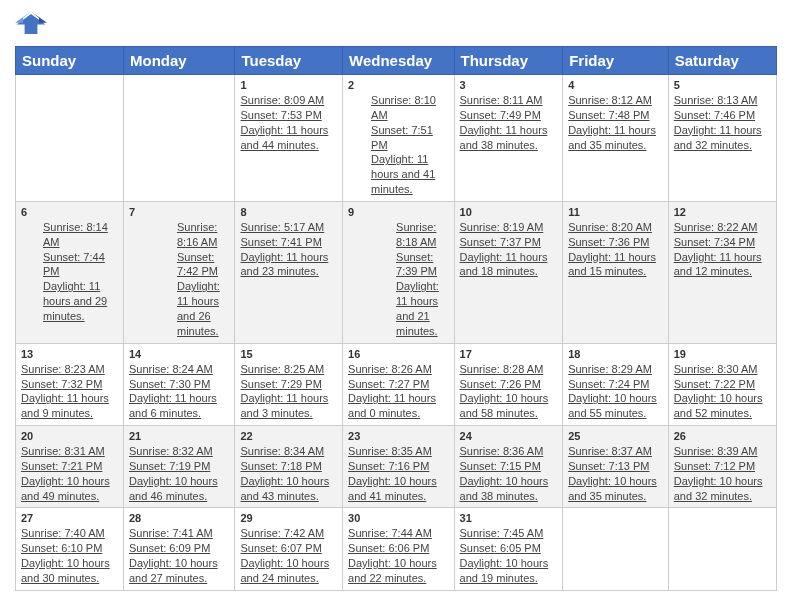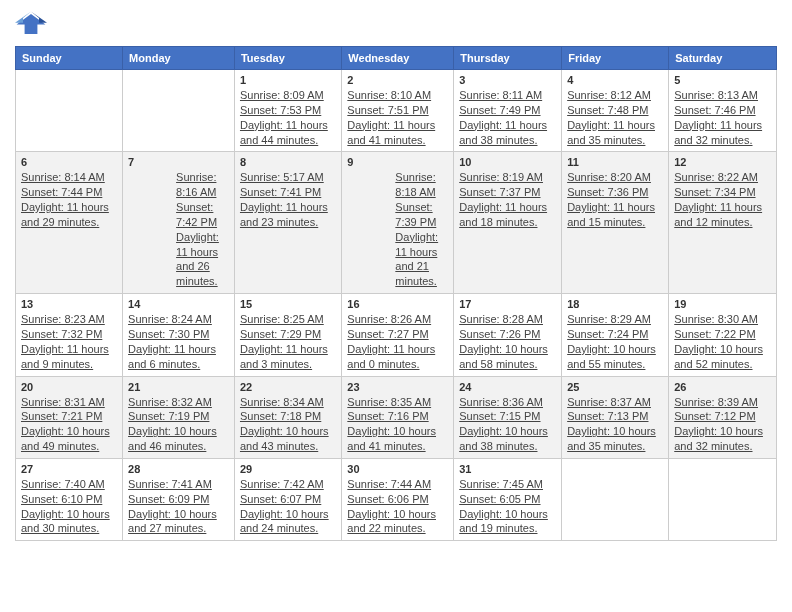--- a/index.html
+++ b/index.html
@@ -55,21 +55,21 @@
     .calendar {
       width: 100%;
       border-collapse: collapse;
       font-size: 10px;
     }
     .calendar th {
       background: #4472c4;
       color: #fff;
       text-align: left;
       padding: 5px 6px;
-      font-size: 11px;
+      font-size: 15px;
       font-weight: bold;
       border: 1px solid #3a60a8;
     }
     .calendar td {
       border: 1px solid #ccc;
       vertical-align: top;
       padding: 4px 5px;
       width: 113px;
       min-height: 70px;
       background: #fff;
@@ -141,21 +141,21 @@
           <td class="empty-cell"></td>
           <td class="empty-cell"></td>
           <td>
             <span class="day-num">1</span>
             <div class="day-info" style="white-space: pre-line;">Sunrise: 8:09 AM
 Sunset: 7:53 PM
 Daylight: 11 hours and 44 minutes.</div>
           </td>
           <td>
             <span class="day-num">2</span>
-            <div class="day-info" style="white-space: pre-line;">Sunrise: 8:10 AM
+            <div class="day-info" style="white-space: pre-line; margin-left: 23px;">Sunrise: 8:10 AM
 Sunset: 7:51 PM
 Daylight: 11 hours and 41 minutes.</div>
           </td>
           <td>
             <span class="day-num">3</span>
             <div class="day-info" style="white-space: pre-line;">Sunrise: 8:11 AM
 Sunset: 7:49 PM
 Daylight: 11 hours and 38 minutes.</div>
           </td>
           <td>
@@ -167,21 +167,21 @@
           <td>
             <span class="day-num">5</span>
             <div class="day-info" style="white-space: pre-line;">Sunrise: 8:13 AM
 Sunset: 7:46 PM
 Daylight: 11 hours and 32 minutes.</div>
           </td>
         </tr>
         <tr class="row-even">
           <td>
             <span class="day-num">6</span>
-            <div class="day-info" style="white-space: pre-line;">Sunrise: 8:14 AM
+            <div class="day-info" style="white-space: pre-line; margin-left: 22px;">Sunrise: 8:14 AM
 Sunset: 7:44 PM
 Daylight: 11 hours and 29 minutes.</div>
           </td>
           <td>
             <span class="day-num">7</span>
             <div class="day-info" style="white-space: pre-line; margin-left: 48px;">Sunrise: 8:16 AM
 Sunset: 7:42 PM
 Daylight: 11 hours and 26 minutes.</div>
           </td>
           <td>

